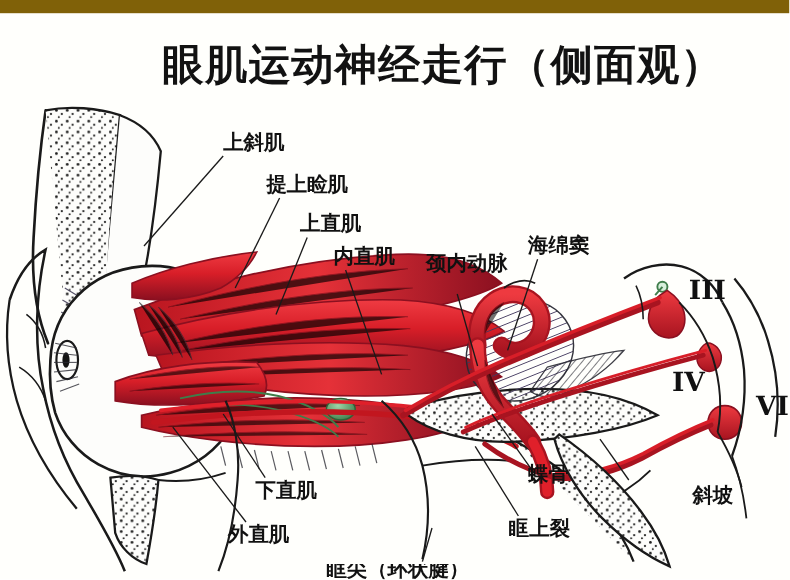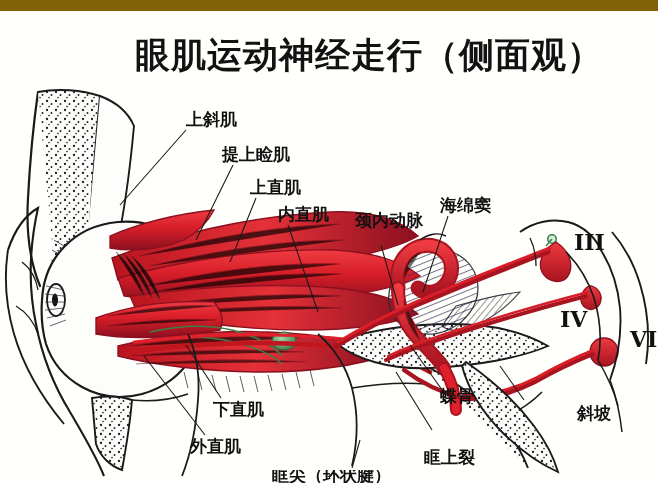--- a/index.html
+++ b/index.html
@@ -342,21 +342,21 @@
     <div class="label" style="left:355px; top:211px;">颈内动脉</div>
 
     <div class="label" style="left:440px; top:196px;">海绵窦</div>
 
     <div class="label" style="left:213px; top:400px;">下直肌</div>
 
     <div class="label" style="left:190px; top:437px;">外直肌</div>
 
     <div class="label" style="left:440px; top:387px;">蝶骨</div>
 
-    <div class="label" style="left:424px; top:448px;">眶上裂</div>
+    <div class="label" style="left:424px; top:432px;">眶上裂</div>
 
     <div class="label" style="left:545px; top:404px;margin-left:32px;">斜坡</div>
 
     <div class="clip-bottom">
       <div class="label" style="left:272px; top:-4px;">眶尖（环状腱）</div>
     </div>
 
     <div class="numeral" style="left:574px; top:229px;">III</div>
 
     <div class="numeral" style="left:560px; top:283px;margin-top:23px;">IV</div>

